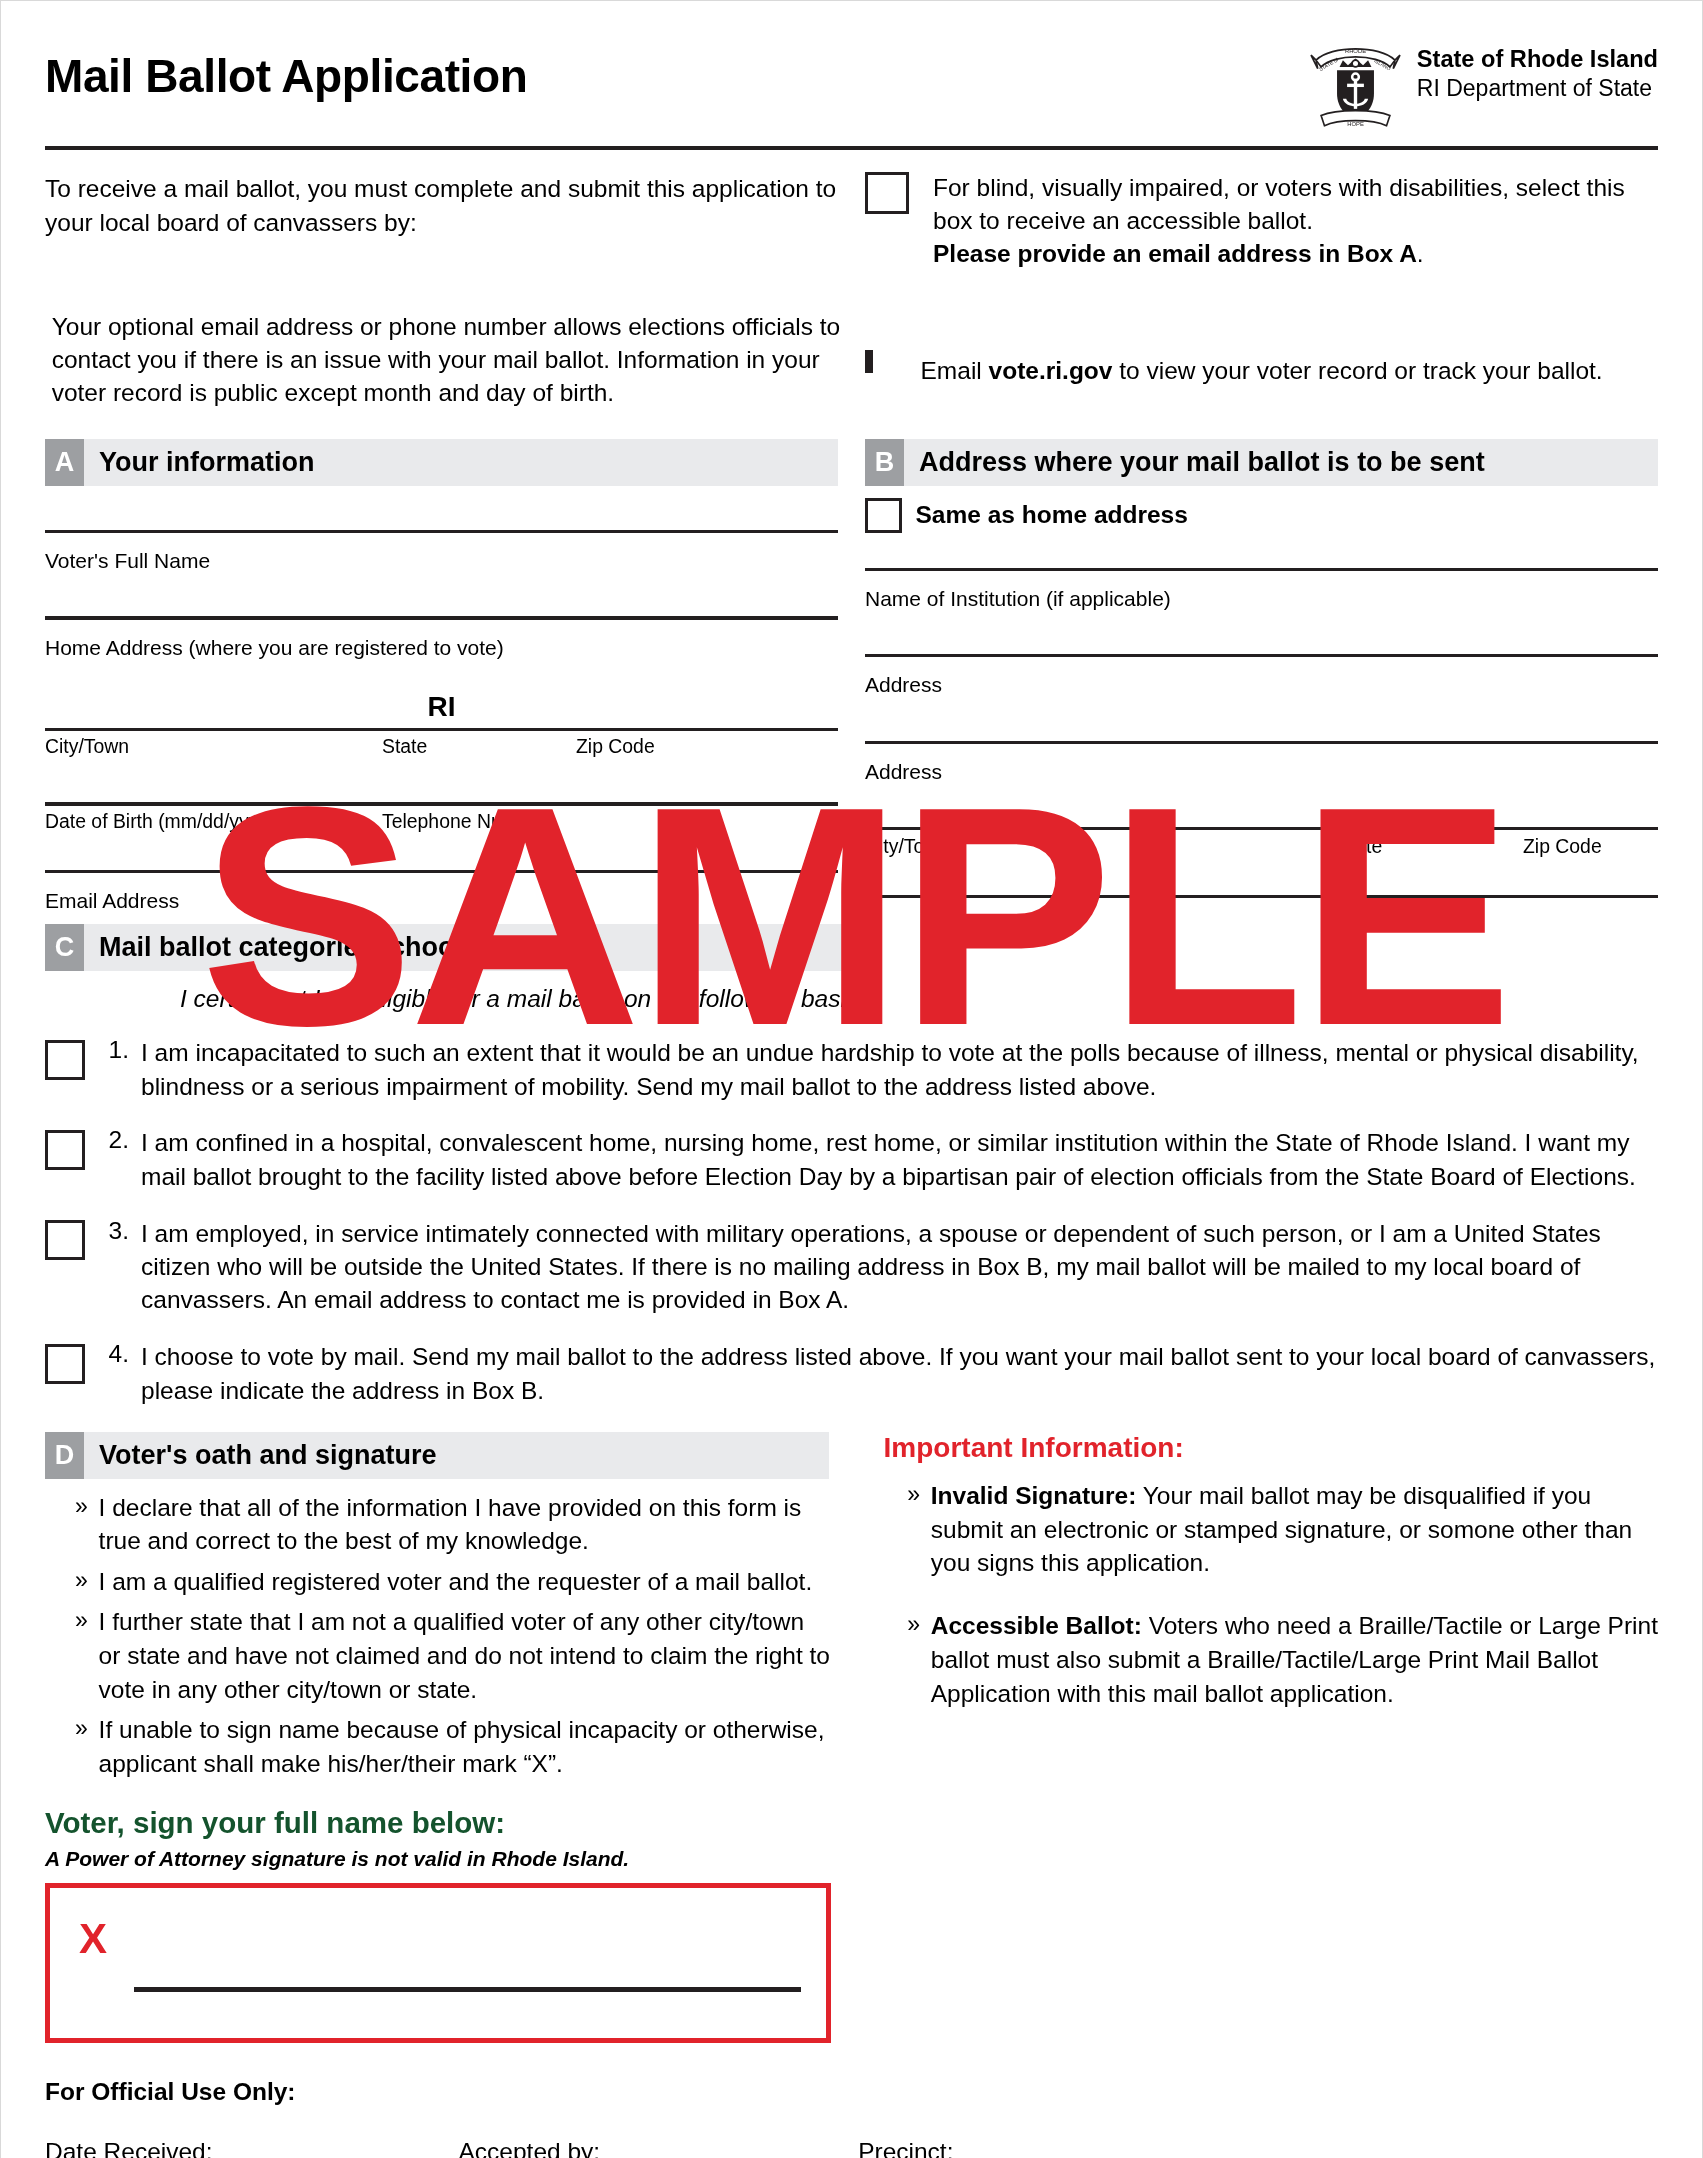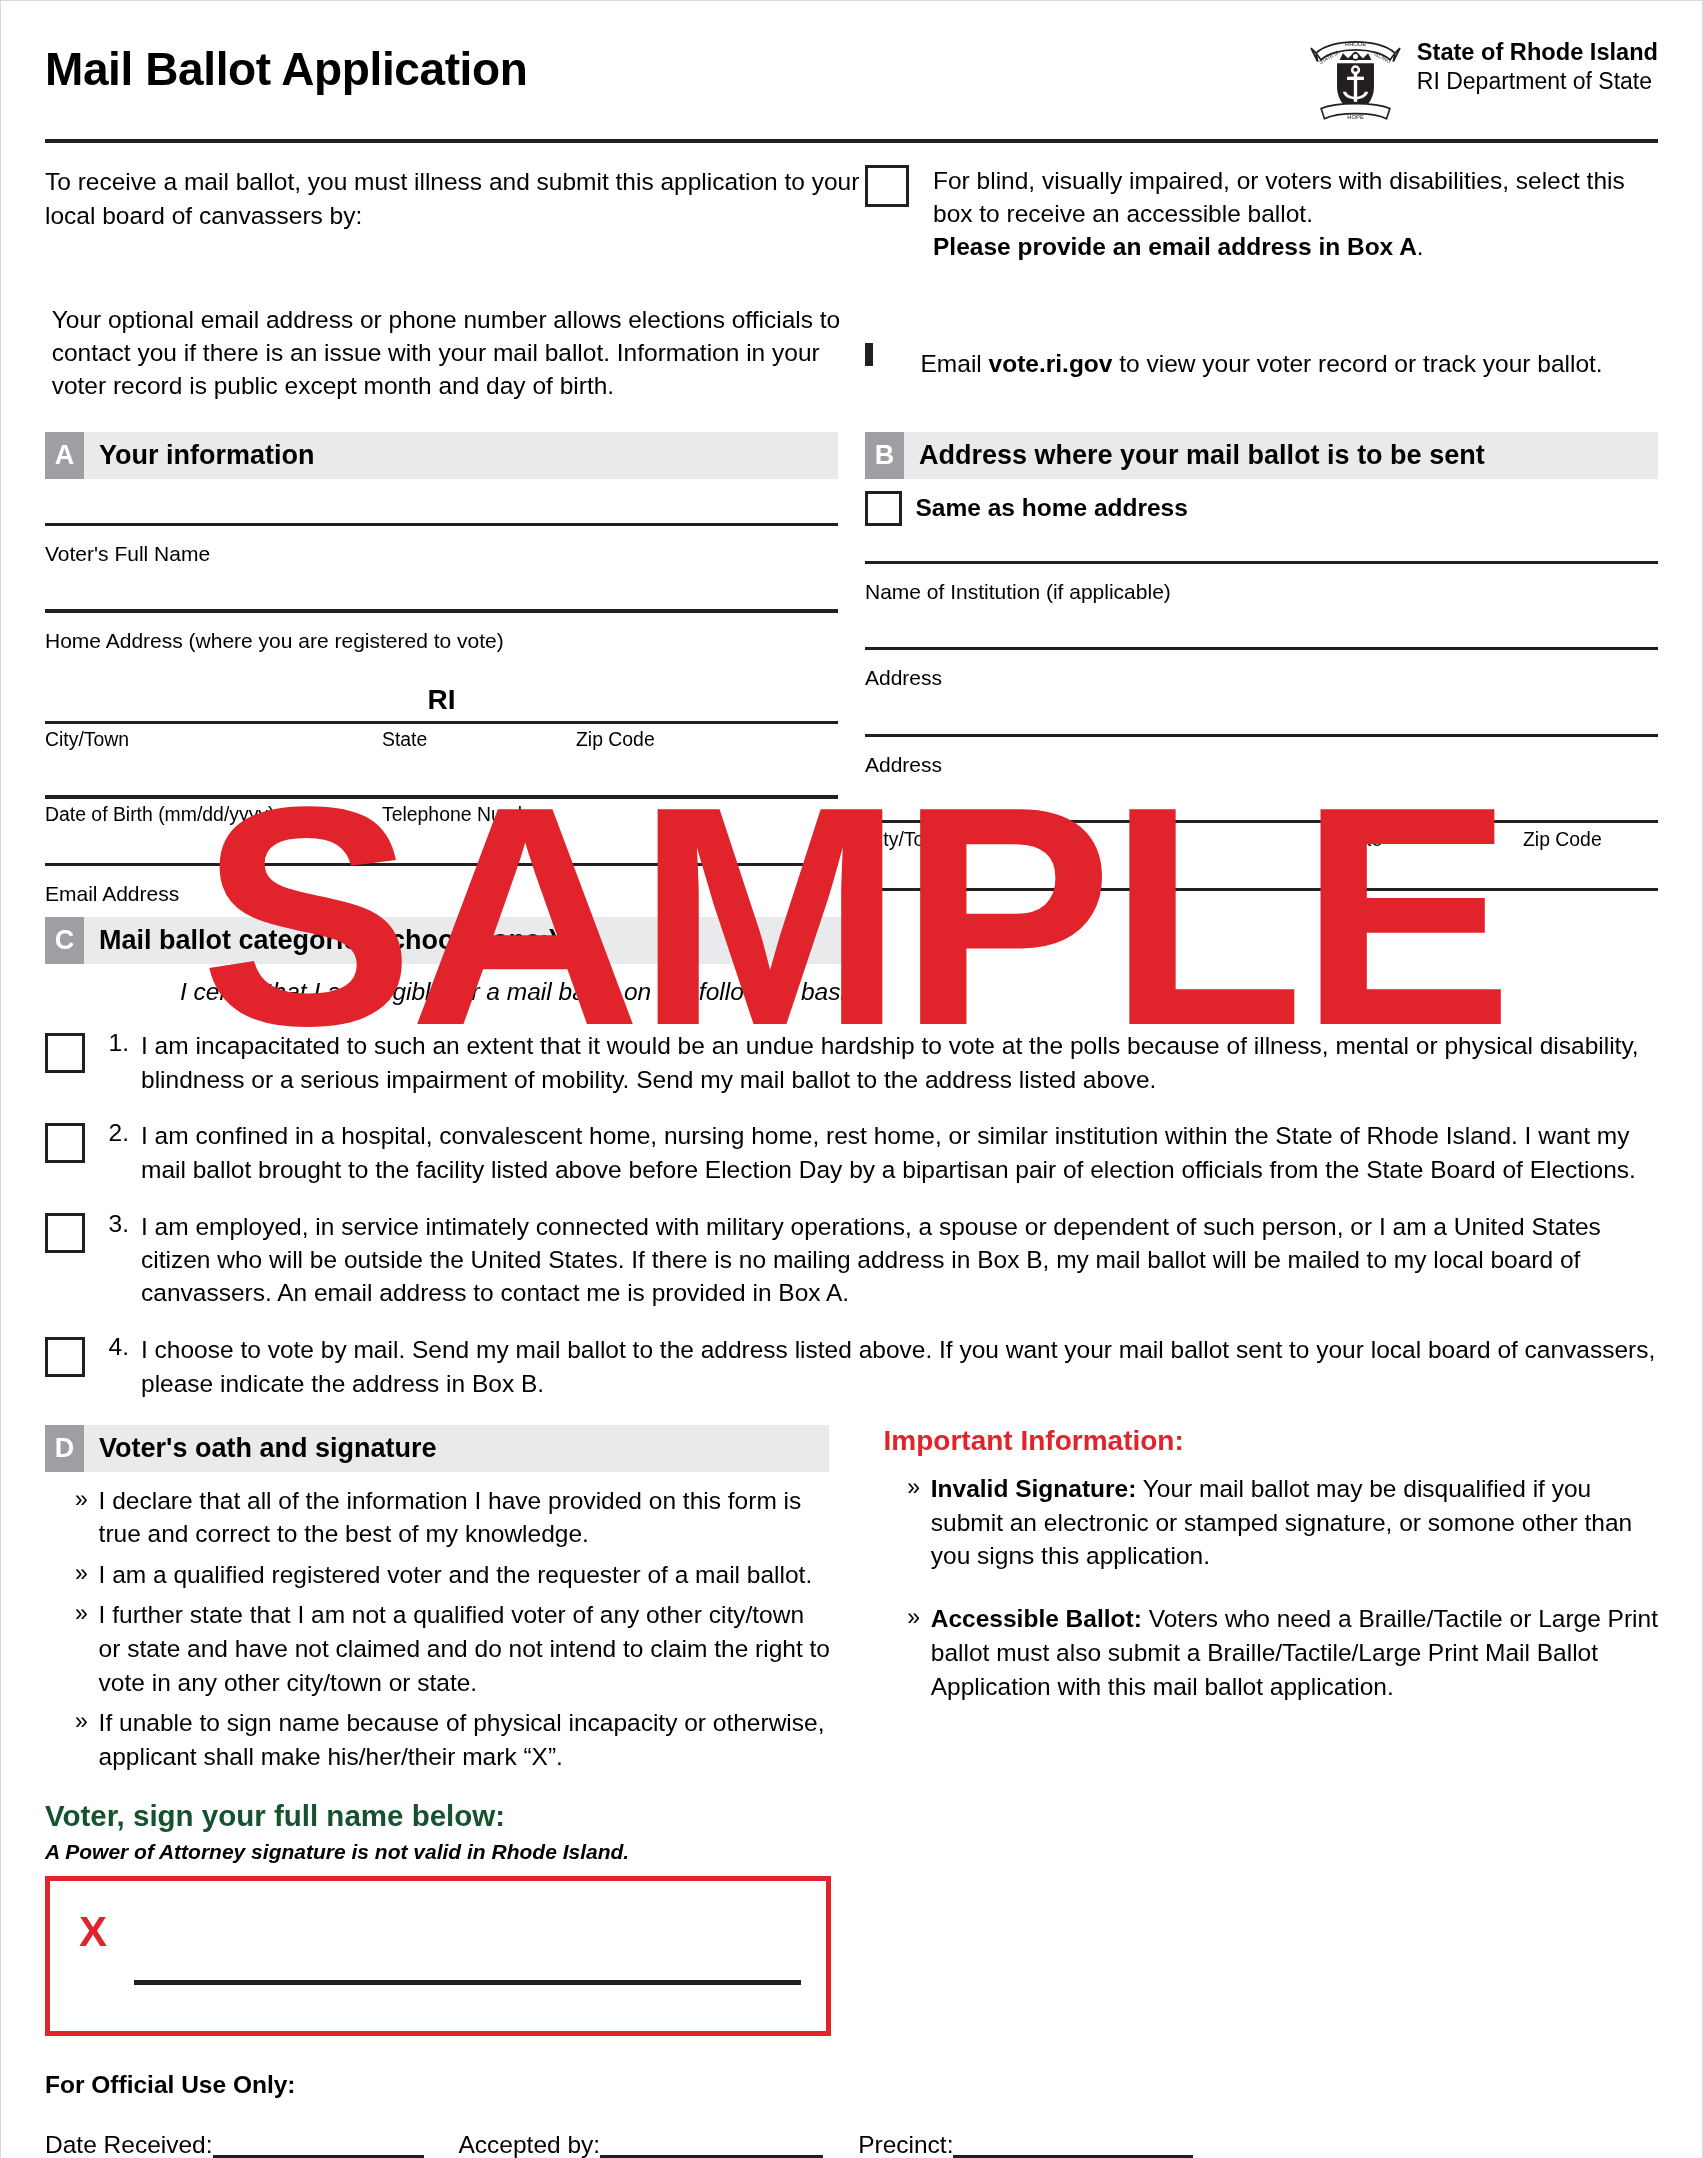--- a/index.html
+++ b/index.html
@@ -14,21 +14,21 @@
     width:1703px;height:2159px;
     box-sizing:border-box;
     padding:0 44px;
     overflow:hidden;
     border:1.7px solid #d9d9d9;
   }
 
   
   .header{
     display:flex;align-items:flex-start;justify-content:space-between;
-    padding-top:22px;
+    padding-top:29px;
   }
   .form-title{
     font-size:46px;font-weight:bold;letter-spacing:-0.4px;
     margin:0;padding-top:18.6px;
   }
   .brand{display:flex;align-items:flex-start;gap:15px;padding-top:5px;}
   .seal{width:93px;height:94px;flex:0 0 auto;}
   .brand-text{padding-top:10px;}
   .brand-line1{font-size:23.6px;font-weight:bold;line-height:1.22;text-align:center;}
   .brand-line2{font-size:23px;line-height:1.22;}
@@ -182,21 +182,21 @@
         <div class="brand-line1">State of Rhode Island</div>
         <div class="brand-line2">RI Department of State</div>
       </div>
     </div>
   </div>
 
   <div class="rule"></div>
 
   <div class="cols">
     <div class="col-l">
-      <div class="intro">To receive a mail ballot, you must illness and submit this application to your local board of canvassers by:</div>
+      <div class="intro">To receive a mail ballot, you must complete and submit this application to your local board of canvassers by:</div>
       <div class="intro second">Your optional email address or phone number allows elections officials to contact you if there is an issue with your mail ballot. Information in your voter record is public except month and day of birth.</div>
     </div>
 
     <div class="col-r">
       <div class="cbrow">
         <span class="cbox"></span>
         <span class="cbtext">
           <span>For blind, visually impaired, or voters with disabilities, select</span>
           <span>this box to receive an accessible ballot.</span><br>
           <span class="b">Please provide an email address in Box A</span><span>.</span>

